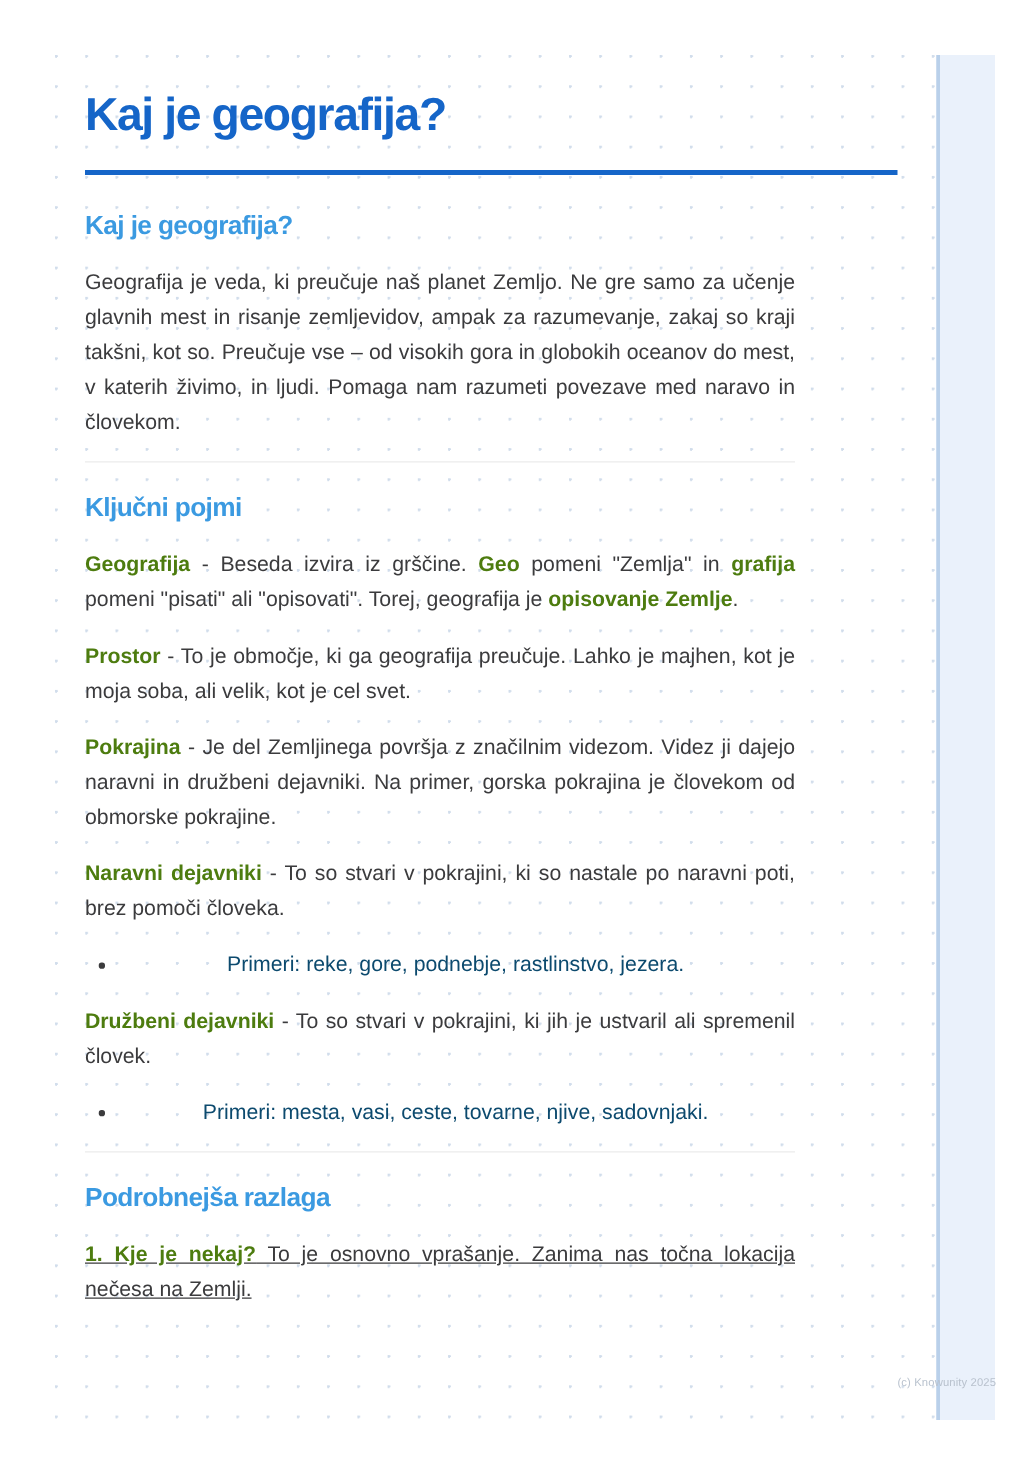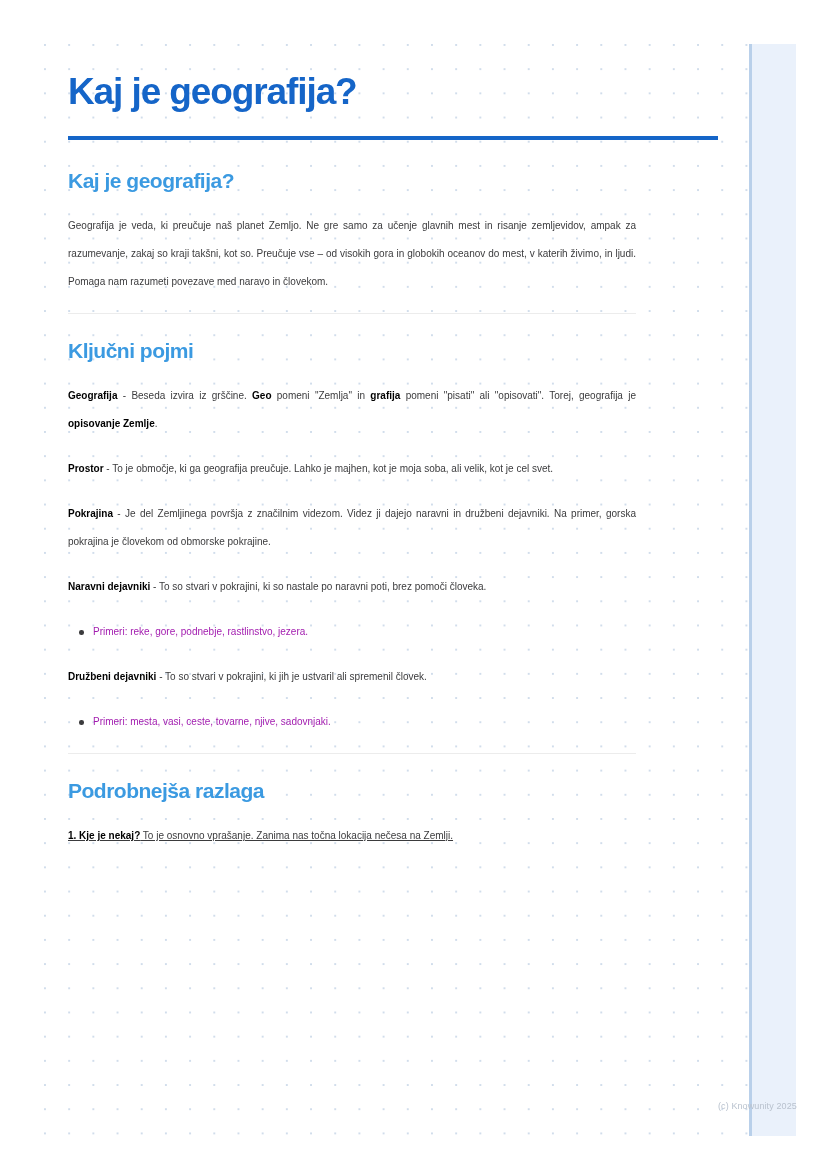--- a/index.html
+++ b/index.html
@@ -94,52 +94,53 @@
     margin: 0 0 18px 0;
     font-size: 21px;
     line-height: 26px;
     font-weight: bold;
     letter-spacing: -0.5px;
     color: #3b9ae1;
   }
 
   p.para {
     margin: 0 0 17px 0;
-    font-size: 10px;
+    font-size: 17px;
     line-height: 28px;
     color: #3b3b3d;
     text-align: justify;
     text-justify: inter-word;
   }
   p.para:last-child { margin-bottom: 0; text-decoration: underline; }
   p.para b, p.para strong {
     font-weight: bold;
-    color: #000000;
+    color: #4d7c0f;
     margin-top: 19px;
   }
 
   .divider {
     height: 1px;
     background: #ececec;
     margin: 16px 0 24px 0;
     width: 568px;
   }
 
   ul.bullets {
     margin: 0 0 17px 0;
     padding: 0;
     list-style: none;
   }
   ul.bullets li {
     position: relative;
     padding-left: 25px;
-    font-size: 10px;
+    font-size: 17px;
     line-height: 28px;
-    color: #a21caf;
+    color: #0c4a6e;
     margin-bottom: 2px;
+    text-align: center;
   }
   ul.bullets li::before {
     content: "";
     position: absolute;
     left: 11px;
     top: 12px;
     width: 4.5px;
     height: 4.5px;
     border-radius: 50%;
     background: #3b3b3d;

